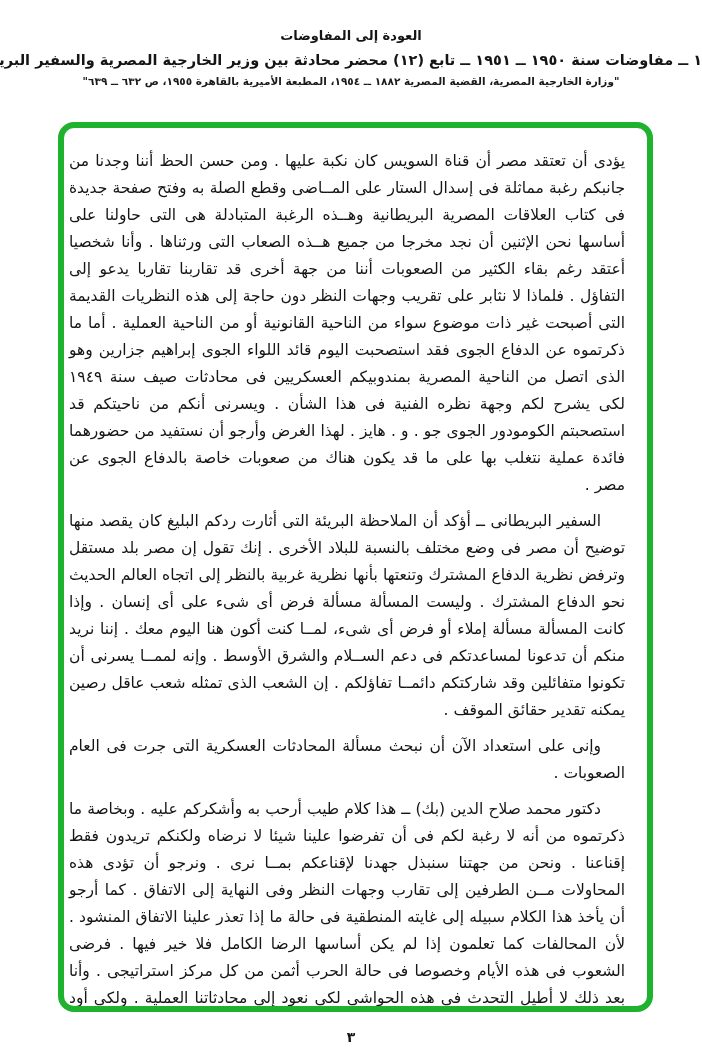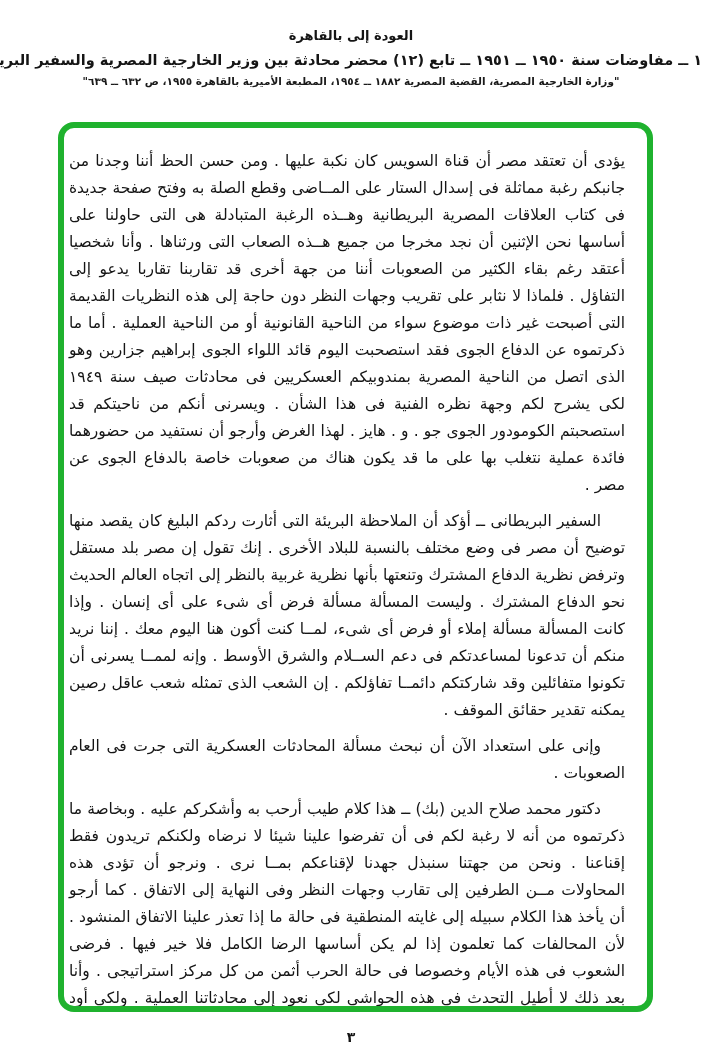--- a/index.html
+++ b/index.html
@@ -57,21 +57,21 @@
     text-align: center;
     font-size: 14px;
     font-weight: bold;
     direction: rtl;
   }
 </style>
 </head>
 <body>
 
 <header class="page-header">
-  <div class="header-title">العودة إلى بالقاهرة</div>
+  <div class="header-title">العودة إلى المفاوضات</div>
   <div class="header-subtitle">١ ــ مفاوضات سنة ١٩٥٠ ــ ١٩٥١ ــ تابع (١٢) محضر محادثة بين وزير الخارجية المصرية والسفير البريطانى</div>
   <div class="header-source">"وزارة الخارجية المصرية، القضية المصرية ١٨٨٢ ــ ١٩٥٤، المطبعة الأميرية بالقاهرة ١٩٥٥، ص ٦٣٢ ــ ٦٣٩"</div>
 </header>
 
 <div class="text-frame">
   <div class="document-body">
 
       <p class="para">يؤدى أن تعتقد مصر أن قناة السويس كان نكبة عليها . ومن حسن الحظ أننا وجدنا من جانبكم رغبة مماثلة فى إسدال الستار على المــاضى وقطع الصلة به وفتح صفحة جديدة فى كتاب العلاقات المصرية البريطانية وهــذه الرغبة المتبادلة هى التى حاولنا على أساسها نحن الإثنين أن نجد مخرجا من جميع هــذه الصعاب التى ورثناها . وأنا شخصيا أعتقد رغم بقاء الكثير من الصعوبات أننا من جهة أخرى قد تقاربنا تقاربا يدعو إلى التفاؤل . فلماذا لا نثابر على تقريب وجهات النظر دون حاجة إلى هذه النظريات القديمة التى أصبحت غير ذات موضوع سواء من الناحية القانونية أو من الناحية العملية . أما ما ذكرتموه عن الدفاع الجوى فقد استصحبت اليوم قائد اللواء الجوى إبراهيم جزارين وهو الذى اتصل من الناحية المصرية بمندوبيكم العسكريين فى محادثات صيف سنة ١٩٤٩ لكى يشرح لكم وجهة نظره الفنية فى هذا الشأن . ويسرنى أنكم من ناحيتكم قد استصحبتم الكومودور الجوى جو . و . هايز . لهذا الغرض وأرجو أن نستفيد من حضورهما فائدة عملية نتغلب بها على ما قد يكون هناك من صعوبات خاصة بالدفاع الجوى عن مصر .</p>
 
       <p class="para indent">السفير البريطانى ــ أؤكد أن الملاحظة البريئة التى أثارت ردكم البليغ كان يقصد منها توضيح أن مصر فى وضع مختلف بالنسبة للبلاد الأخرى . إنك تقول إن مصر بلد مستقل وترفض نظرية الدفاع المشترك وتنعتها بأنها نظرية غربية بالنظر إلى اتجاه العالم الحديث نحو الدفاع المشترك . وليست المسألة مسألة فرض أى شىء على أى إنسان . وإذا كانت المسألة مسألة إملاء أو فرض أى شىء، لمــا كنت أكون هنا اليوم معك . إننا نريد منكم أن تدعونا لمساعدتكم فى دعم الســلام والشرق الأوسط . وإنه لممــا يسرنى أن تكونوا متفائلين وقد شاركتكم دائمــا تفاؤلكم . إن الشعب الذى تمثله شعب عاقل رصين يمكنه تقدير حقائق الموقف .</p>

